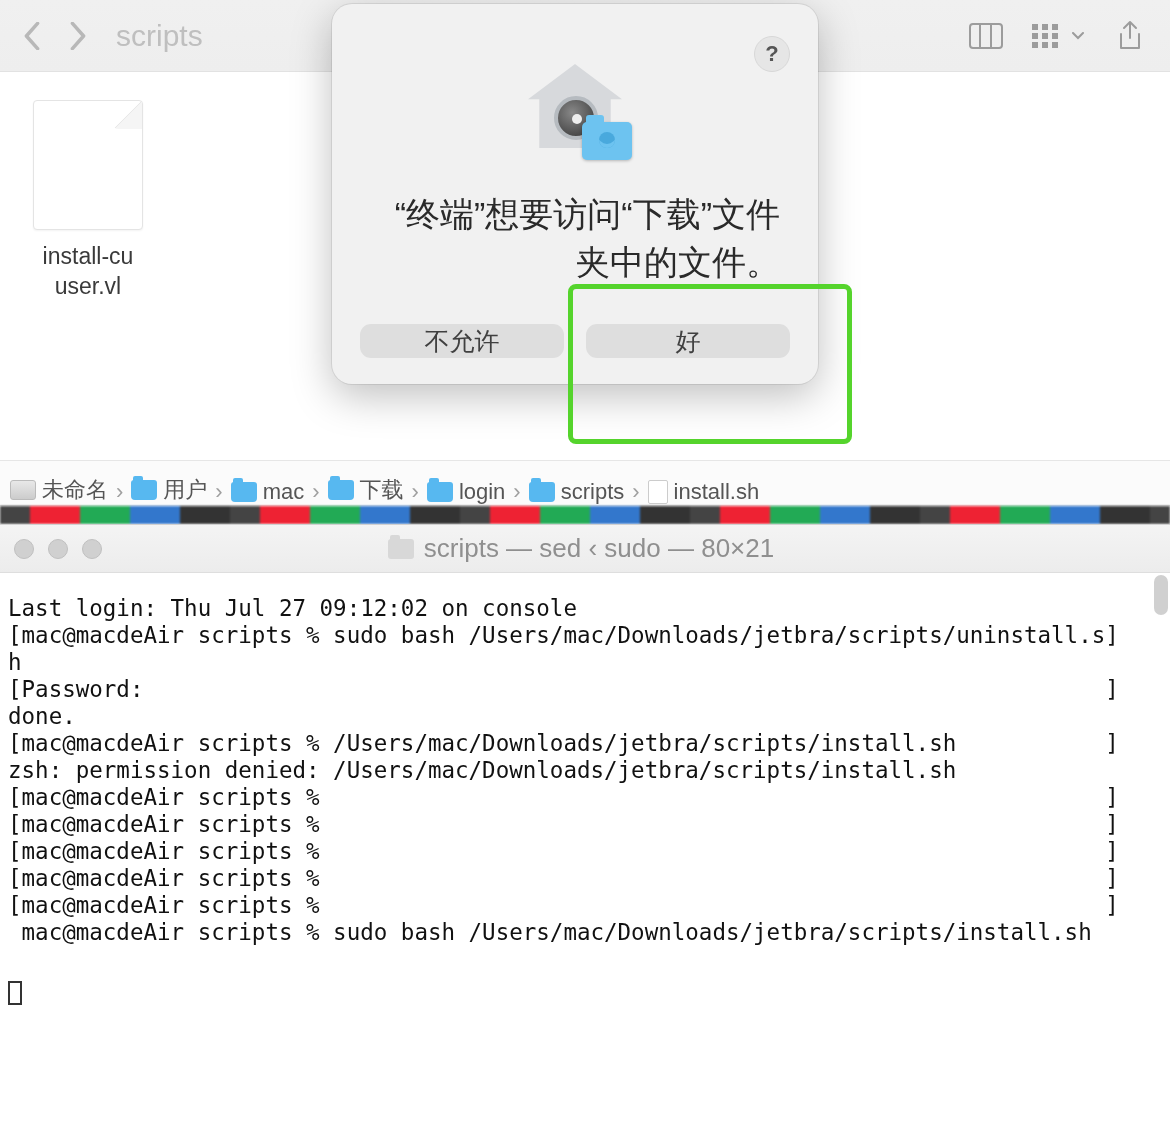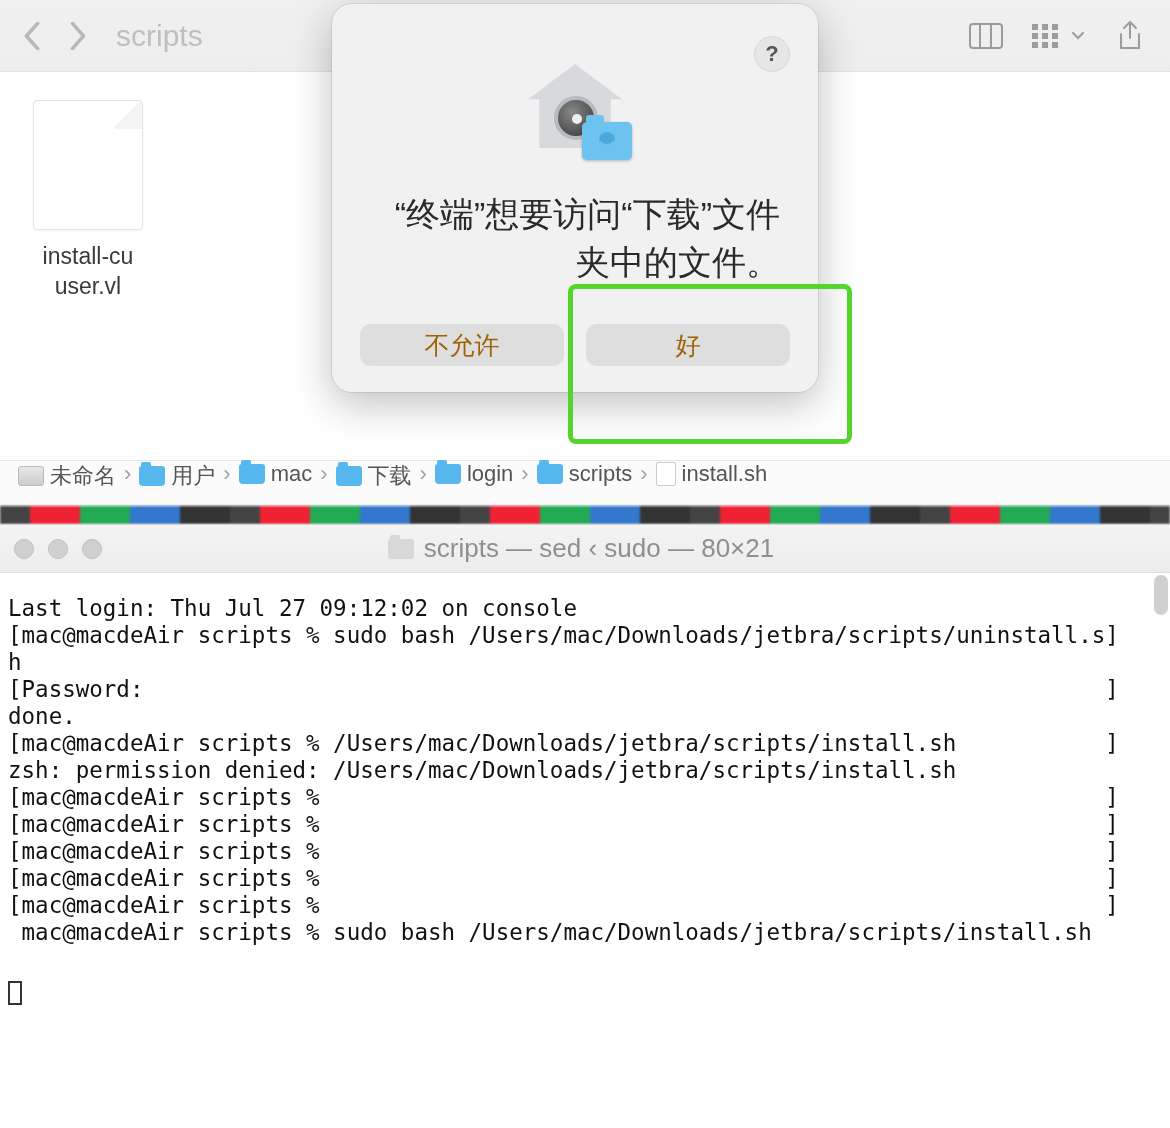--- a/index.html
+++ b/index.html
@@ -84,22 +84,22 @@
     word-break:break-word;
   }
   .file-item.cut{width:110px;justify-content:center;}
 
   
   .path-bar{
     height:46px;
     background:#fbfbfb;
     border-top:1px solid #e6e6e6;
     border-bottom:1px solid #e6e6e6;
-    display:flex;align-items:flex-start;
-    padding:0 18px;
+    display:flex;align-items:flex-end;
+    padding:0 10px;
     font-size:22px;
     color:#555;
     gap:6px;
   }
   .path-seg{display:flex;align-items:center;gap:6px;cursor:pointer;}
   .path-chev{color:#a0a0a0;margin:0 2px;}
   .pf-icon{width:26px;height:20px;display:inline-block;}
   .pf-disk{
     background:linear-gradient(#e8e8e8,#ccc);
     border-radius:3px;border:1px solid #bbb;
@@ -230,22 +230,22 @@
     border-top:7px solid #fff;
   }
   .modal-text{
     font-size:34px;color:#2a2a2a;text-align:right;
     line-height:1.4;margin-bottom:38px;font-weight:500;
     padding:0 10px;
     margin-top:15px;
   }
   .modal-buttons{display:flex;gap:22px;width:100%;}
   .mbtn{
-    flex:1;height:42px;border:none;border-radius:11px;
-    background:#dedede;color:#a16207;font-size:25px;
+    flex:1;height:34px;border:none;border-radius:11px;
+    background:#dedede;color:#404040;font-size:25px;
     cursor:pointer;font-weight:400;
   }
 
   
   .highlight{
     position:absolute;
     left:568px;top:284px;width:284px;height:160px;
     border:5px solid #55d42c;border-radius:8px;
     pointer-events:none;
   }

